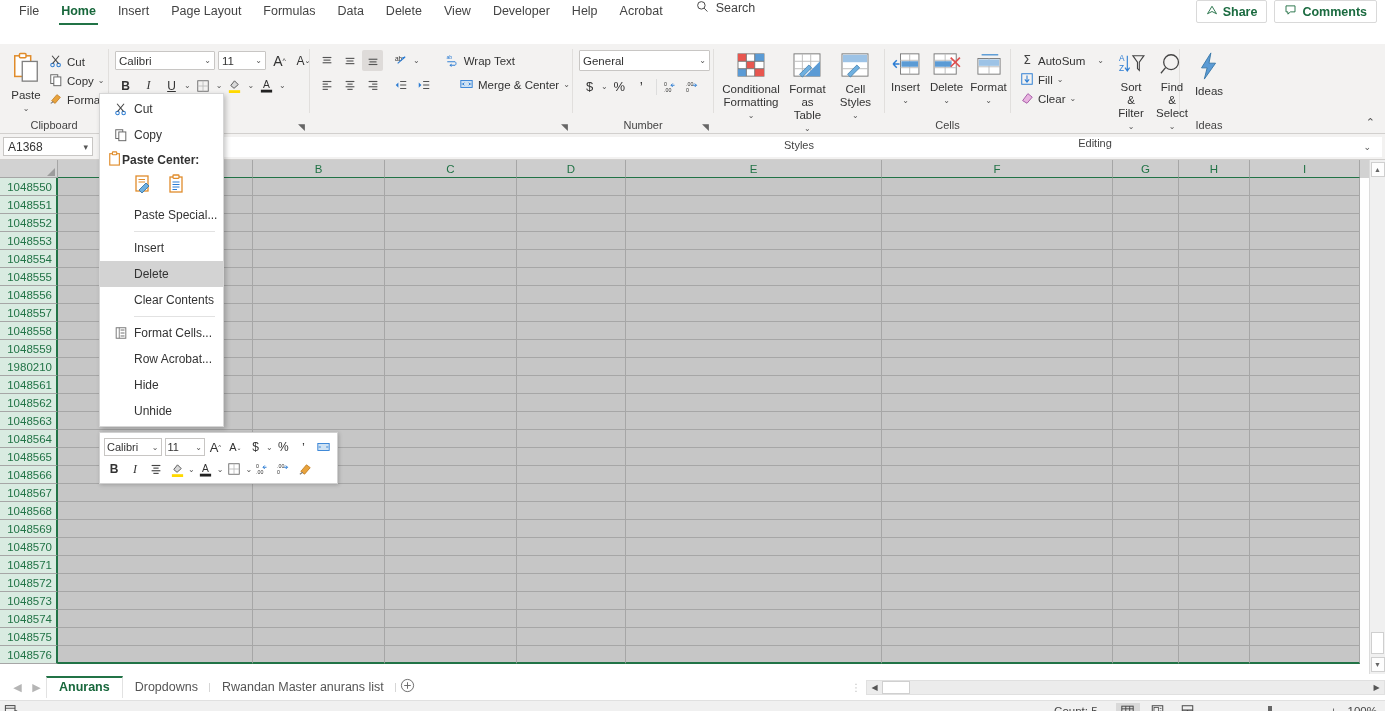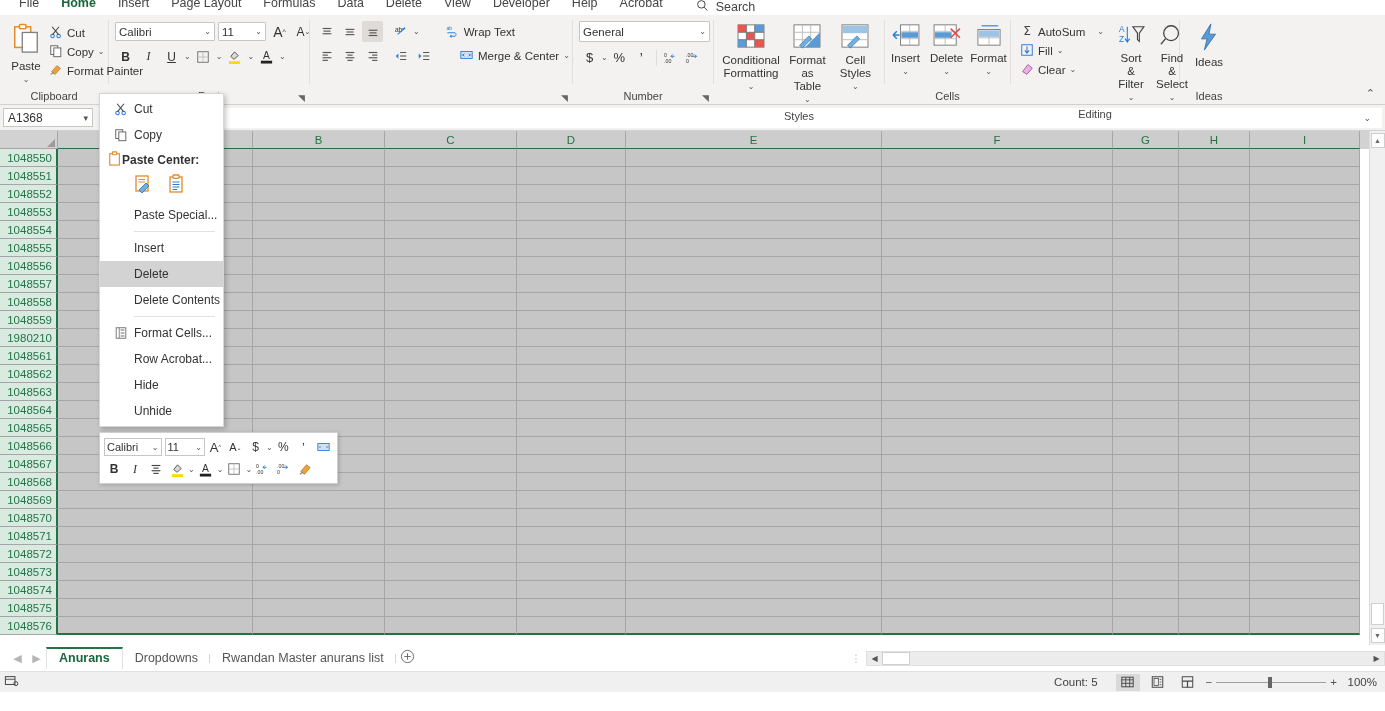--- a/index.html
+++ b/index.html
@@ -6,21 +6,21 @@
   html,body { width:1385px; height:711px; overflow:hidden; }
   body {
     font-family: "Liberation Sans", sans-serif;
     font-size: 12px;
     color:#333;
     background:#fff;
     -webkit-font-smoothing: antialiased;
   }
   
   .tabbar {
-    height:15px; background:#fff; display:flex; align-items:flex-end;
+    height:44px; background:#fff; display:flex; align-items:flex-start;
     padding-left:8px; position:relative;
   }
   .tabbar .tab {
     padding:4px 11px 5px; font-size:12.5px; color:#444; cursor:default;
     position:relative; white-space:nowrap;
   }
   .tabbar .tab.active { color:#17673b; font-weight:bold; }
   .tabbar .tab.active:after{
     content:""; position:absolute; left:9px; right:9px; bottom:-2px;
     height:2.5px; background:#217346;
@@ -174,20 +174,38 @@
   <div class="tab">Help</div>
   <div class="tab">Acrobat</div>
   <div class="searchbox">
     <span>
       <svg width="13" height="13" viewBox="0 0 16 16">
           <circle cx="6.6" cy="6.6" r="4.6" fill="none" stroke="#444" stroke-width="1.2"></circle>
           <line x1="10" y1="10" x2="14" y2="14.2" stroke="#444" stroke-width="1.2"></line>
         </svg>
     </span>
     <span>Search</span>
+  </div>
+  <div class="topright">
+    <div class="btn-share">
+      <span>
+        <svg width="12" height="12" viewBox="0 0 16 16">
+            <path d="M2 13 L8 3 L14 13 L8 10 Z" fill="none" stroke="#1b6b40" stroke-width="1.2" stroke-linejoin="round"></path>
+          </svg>
+      </span>
+      <span>Share</span>
+    </div>
+    <div class="btn-comments">
+      <span>
+        <svg width="13" height="12" viewBox="0 0 16 16">
+            <path d="M2 2.5 h12 v8 h-6 l-3.5 3 v-3 H2 Z" fill="none" stroke="#1b6b40" stroke-width="1.2" stroke-linejoin="round"></path>
+          </svg>
+      </span>
+      <span>Comments</span>
+    </div>
   </div>
 </div>
 
 <div class="ribbon">
 
   <div class="group" style="width:108px">
     <div class="group-body">
       <div class="bigbtn" style="width:46px">
         <span class="ic">
           <svg width="30" height="32" viewBox="0 0 32 34">
@@ -1094,21 +1112,21 @@
           <line x1="4.5" y1="10.5" x2="11.5" y2="10.5" stroke="#2b7cd3" stroke-width="1"></line>
           <line x1="4.5" y1="13" x2="11.5" y2="13" stroke="#2b7cd3" stroke-width="1"></line>
           <line x1="4.5" y1="15.5" x2="9" y2="15.5" stroke="#2b7cd3" stroke-width="1"></line>
         </svg>
     </span>
   </div>
   <div class="ctxitem noico">Paste Special...</div>
   <div class="ctxsep"></div>
   <div class="ctxitem noico">Insert</div>
   <div class="ctxitem noico hl">Delete</div>
-  <div class="ctxitem noico">Delete Contents</div>
+  <div class="ctxitem noico">Clear Contents</div>
   <div class="ctxsep"></div>
   <div class="ctxitem">
     <span class="ico">
       <svg width="14" height="14" viewBox="0 0 16 16">
           <rect x="2.5" y="2" width="11" height="12" fill="none" stroke="#777" stroke-width="1.1"></rect>
           <line x1="6" y1="2" x2="6" y2="14" stroke="#777" stroke-width="1"></line>
           <rect x="7.5" y="4" width="4.5" height="1.2" fill="#777"></rect>
           <rect x="7.5" y="7.4" width="4.5" height="1.2" fill="#777"></rect>
           <rect x="7.5" y="10.8" width="4.5" height="1.2" fill="#777"></rect>
         </svg>

